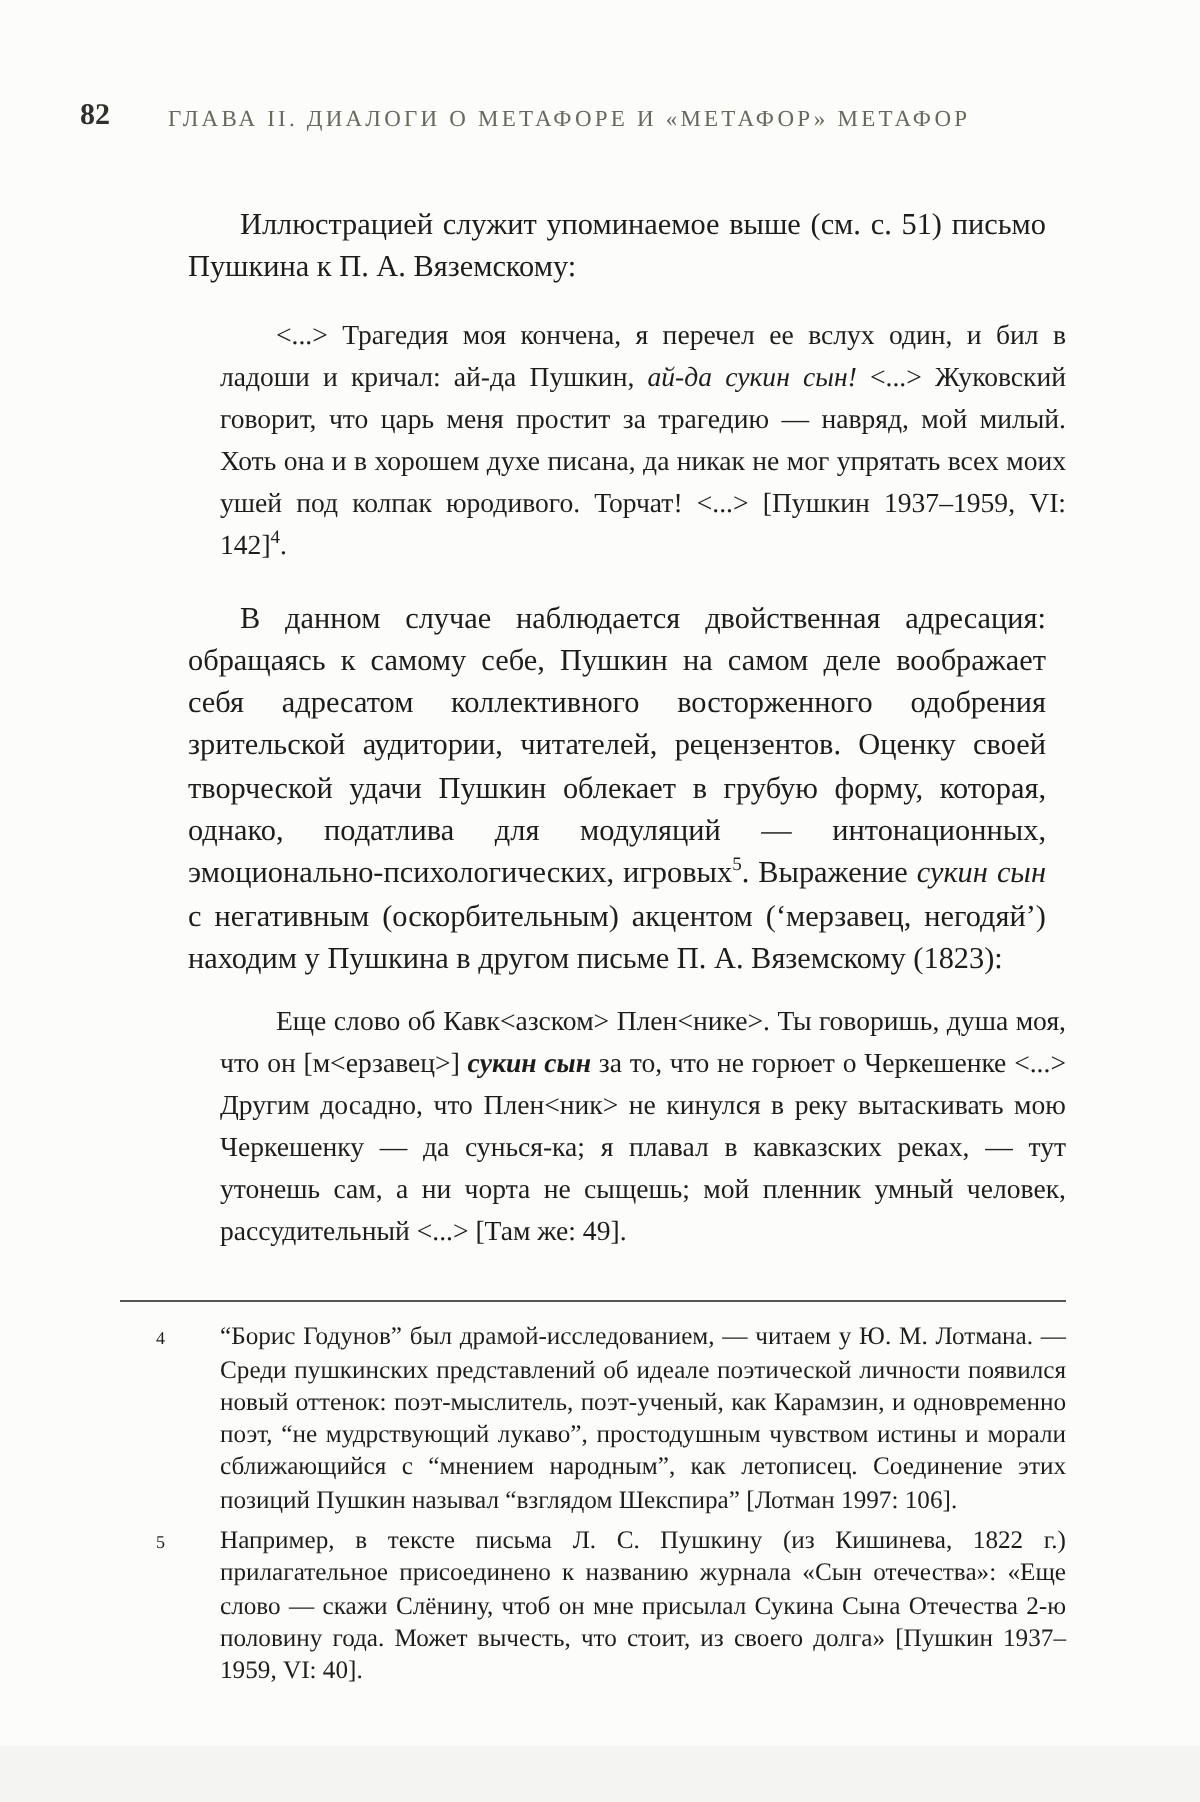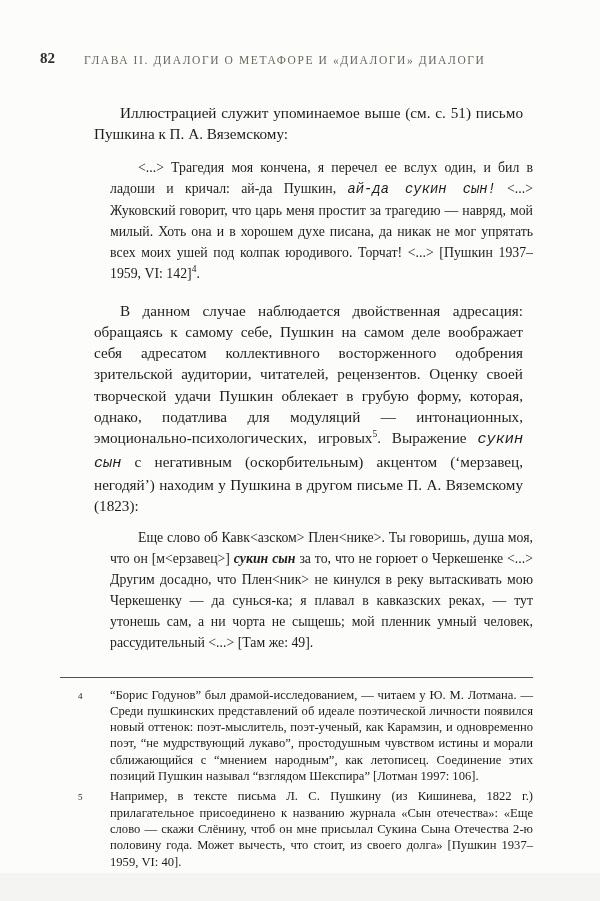--- a/index.html
+++ b/index.html
@@ -46,21 +46,21 @@
   }
   .indent { text-indent: 26px; }
   .quote {
     margin: 12px 0 16px 26px;
     font-size: 13.8px;
     line-height: 21px;
     text-align: justify;
     text-indent: 28px;
   }
   .quote2 { margin-top: 2px; margin-bottom: 0; }
-  .italic { font-style: italic; font-family: Liberation Mono, monospace; }
+  .italic { font-style: italic; }
   .bold-italic { font-style: italic; font-weight: bold; }
   sup.fn-ref {
     font-size: 9.5px;
     vertical-align: super;
     line-height: 0;
   }
   .footnotes { margin-top: 24px; }
   .fn-rule {
     height: 1px;
     background: #55554f;
@@ -83,21 +83,21 @@
     font-size: 9px;
   }
 </style>
 </head>
 <body>
 
 <div class="page">
 
   <header class="running-head">
     <span class="page-num">82</span>
-    <span class="chapter-title">ГЛАВА II. ДИАЛОГИ О МЕТАФОРЕ И «ДИАЛОГИ» ДИАЛОГИ</span>
+    <span class="chapter-title">ГЛАВА II. ДИАЛОГИ О МЕТАФОРЕ И «МЕТАФОР» МЕТАФОР</span>
   </header>
 
   <main>
 
     <p class="para indent">Иллюстрацией служит упоминаемое выше (см. с. 51) письмо Пушкина к П. А. Вяземскому:</p>
 
     <blockquote class="quote"><span>&lt;...&gt; Трагедия моя кончена, я перечел ее вслух один, и бил в ладоши и кричал: ай-да Пушкин, </span><span class="italic">ай-да сукин сын!</span><span> &lt;...&gt; Жуковский говорит, что царь меня простит за трагедию — навряд, мой милый. Хоть она и в хорошем духе писана, да никак не мог упрятать всех моих ушей под колпак юродивого. Торчат! &lt;...&gt; [Пушкин 1937–1959, VI: 142]</span><sup class="fn-ref">4</sup><span>.</span></blockquote>
 
     <p class="para indent"><span>В данном случае наблюдается двойственная адресация: обращаясь к самому себе, Пушкин на самом деле воображает себя адресатом коллективного восторженного одобрения зрительской аудитории, читателей, рецензентов. Оценку своей творческой удачи Пушкин облекает в грубую форму, которая, однако, податлива для модуляций — интонационных, эмоционально-психологических, игровых</span><sup class="fn-ref">5</sup><span>. Выражение </span><span class="italic">сукин сын</span><span> с негативным (оскорбительным) акцентом (‘мерзавец, негодяй’) находим у Пушкина в другом письме П. А. Вяземскому (1823):</span></p>
 

